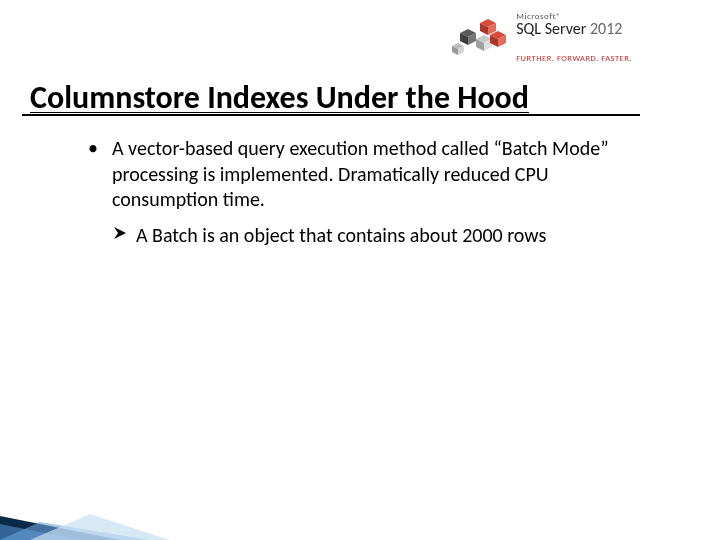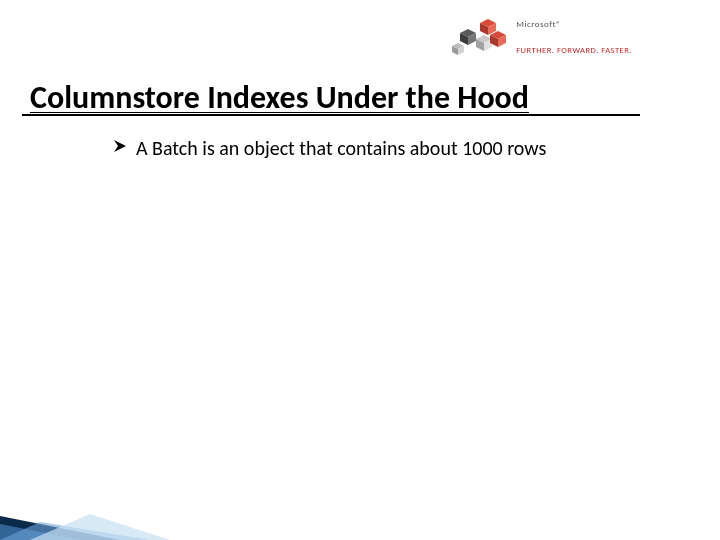--- a/index.html
+++ b/index.html
@@ -153,38 +153,44 @@
         </g>
         <g transform="translate(4,32)">
           <polygon points="0,3 6,0 12,3 6,6" fill="#bdbdbd"></polygon>
           <polygon points="0,3 6,6 6,12 0,9" fill="#9a9a9a"></polygon>
           <polygon points="12,3 6,6 6,12 12,9" fill="#d4d4d4"></polygon>
         </g>
       </svg>
     </div>
     <div class="brand-text">
       <div class="brand-line1">Microsoft®</div>
+      <div class="brand-line2">
+        <span>SQL Server</span> <span class="yr">2012</span>
+      </div>
       <div class="brand-tag">FURTHER. FORWARD. FASTER.</div>
     </div>
   </div>
 
   <div class="title-wrap">
     <span class="title">Columnstore Indexes Under the Hood</span>
   </div>
 
   <div class="rule"></div>
 
   <div class="body">
+    <div class="b1">
+      <span>A vector-based query execution method called “Batch Mode” processing is implemented. Dramatically reduced CPU consumption time.</span>
+    </div>
     <div class="b2">
       <span class="arrow">
         <svg viewBox="0 0 16 16">
             <polygon points="2,2 14,8 2,14 6,8" fill="#000"></polygon>
           </svg>
       </span>
-      <span>A Batch is an object that contains about 1000 rows</span>
+      <span>A Batch is an object that contains about 2000 rows</span>
     </div>
   </div>
 
   <div class="footer-deco">
     <svg viewBox="0 0 170 36" preserveAspectRatio="none">
       <polygon points="0,36 0,12 120,36" fill="#0a2a4a"></polygon>
       <polygon points="0,36 0,20 80,36" fill="#3a6ea5" opacity="0.85"></polygon>
       <polygon points="0,36 40,18 150,36" fill="#6aa2d8" opacity="0.6"></polygon>
       <polygon points="30,36 90,10 170,36" fill="#c8dff2" opacity="0.7"></polygon>
     </svg>

